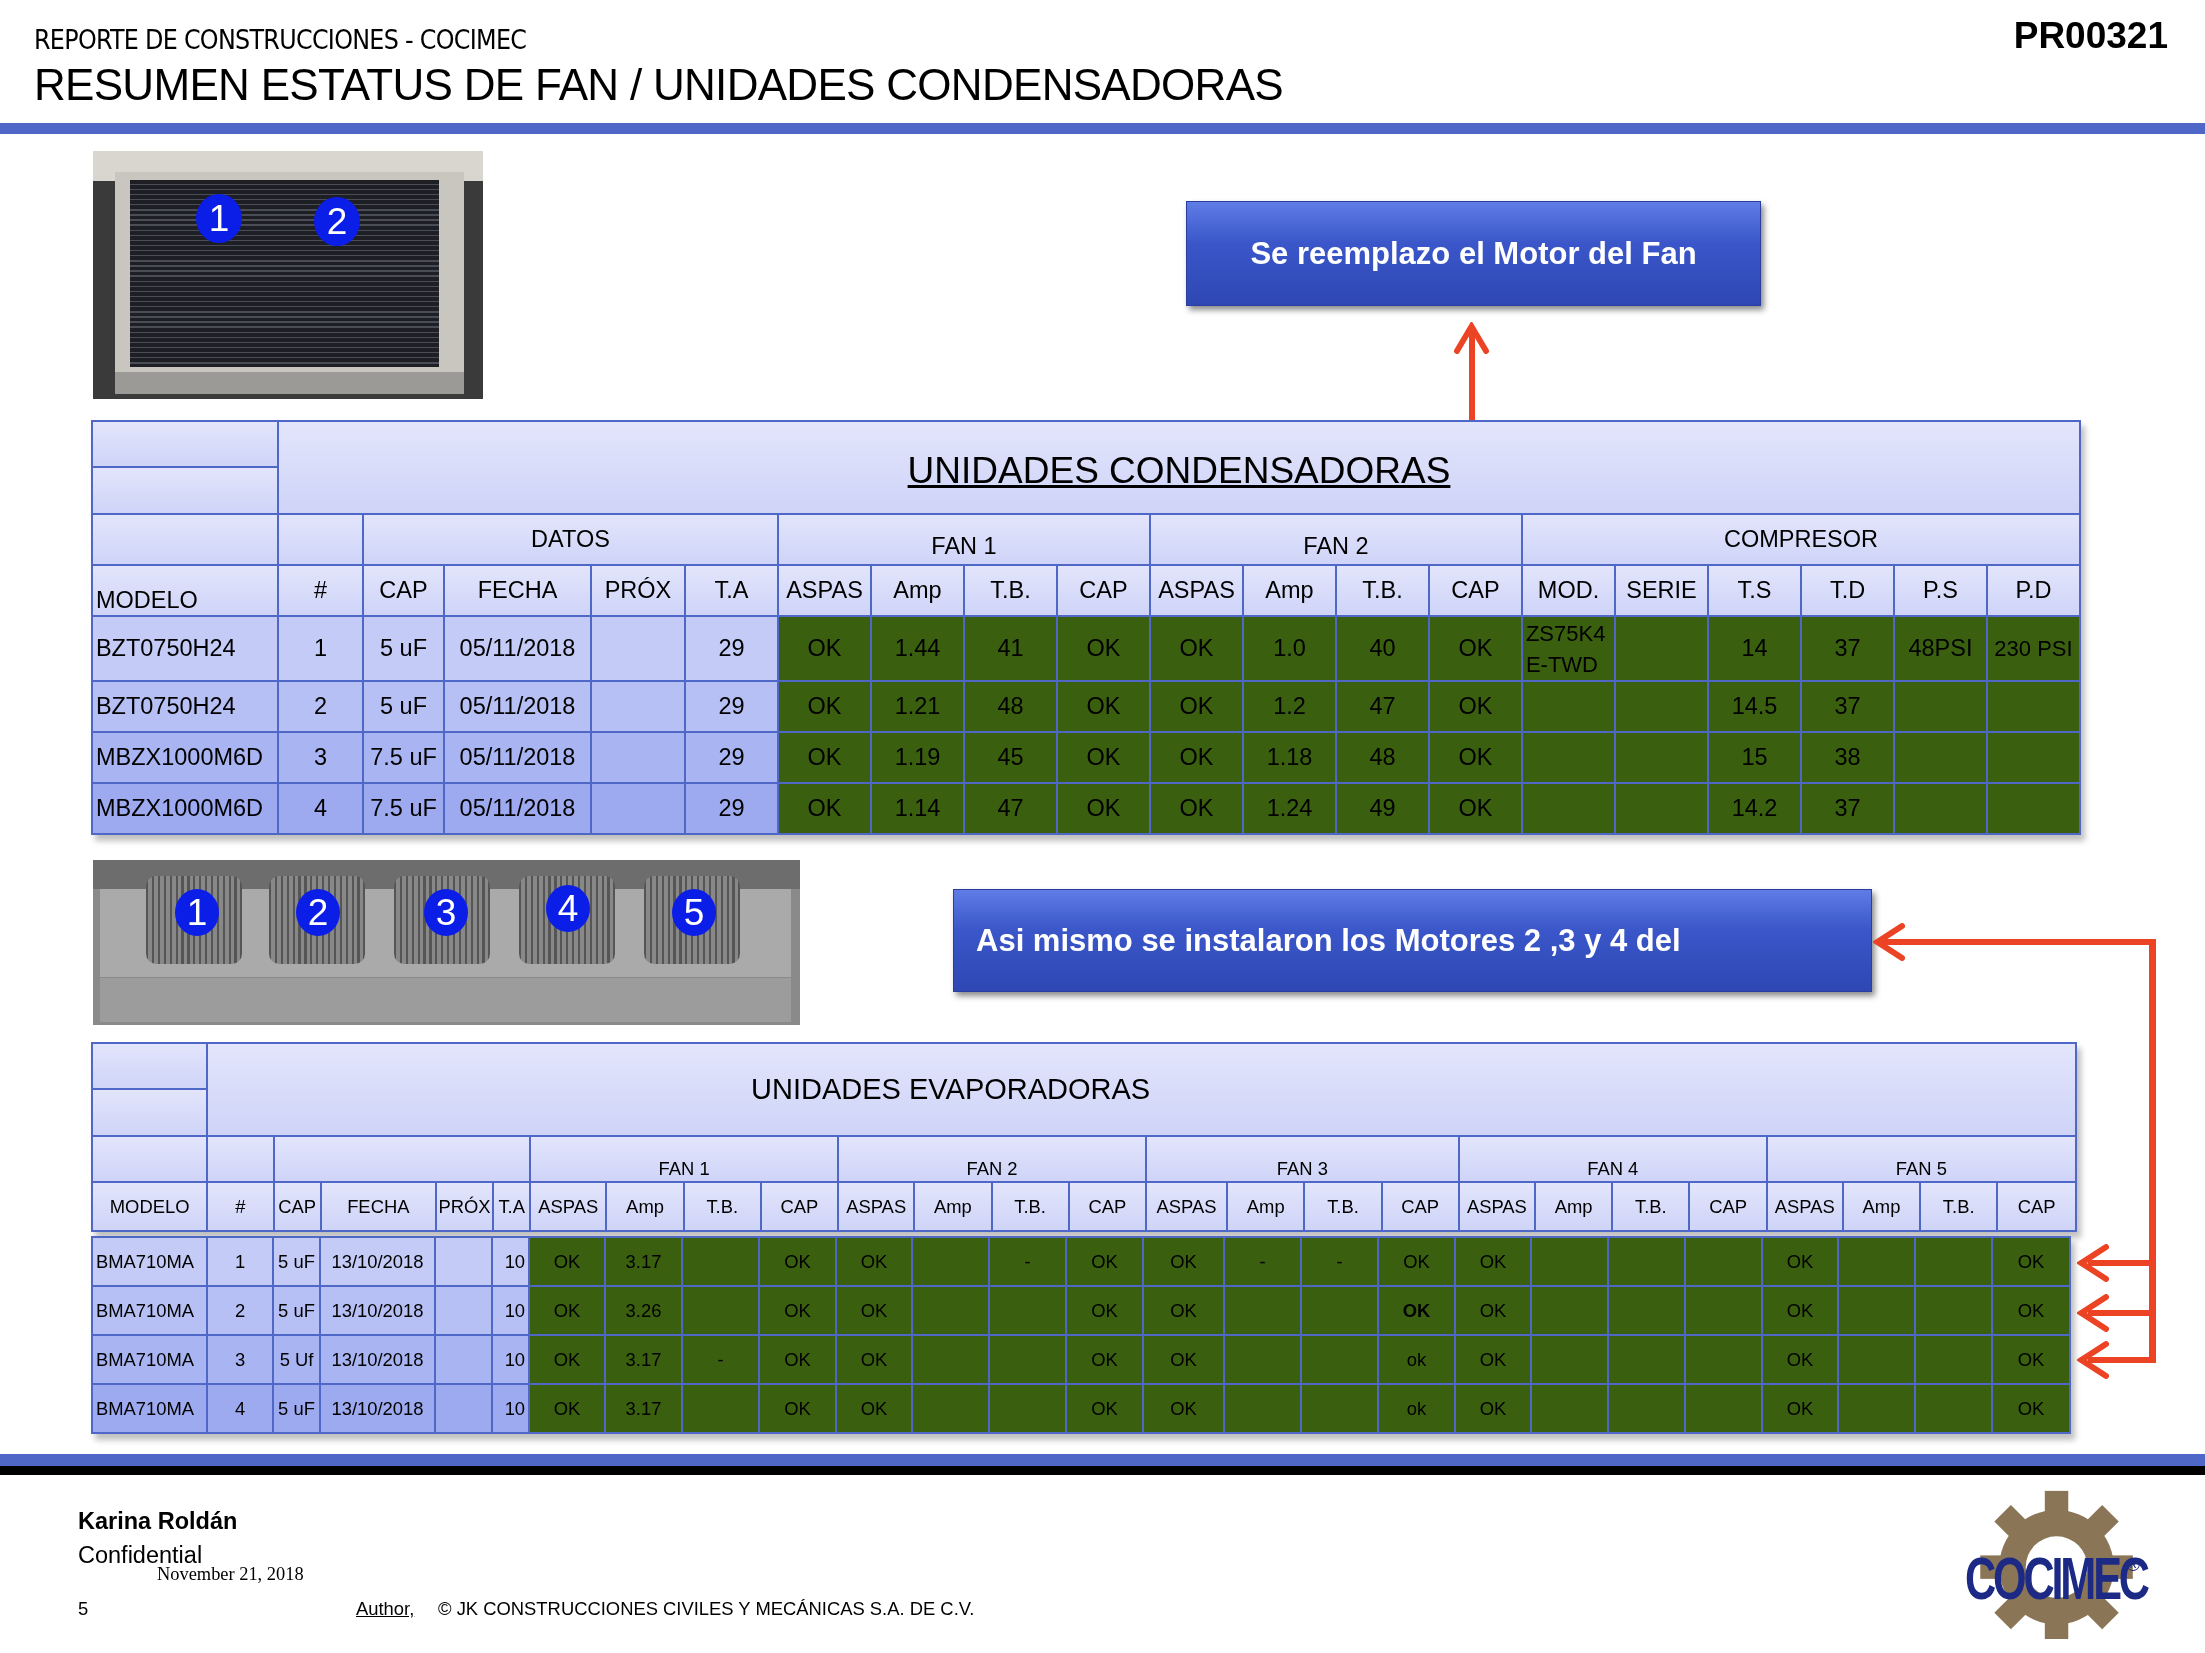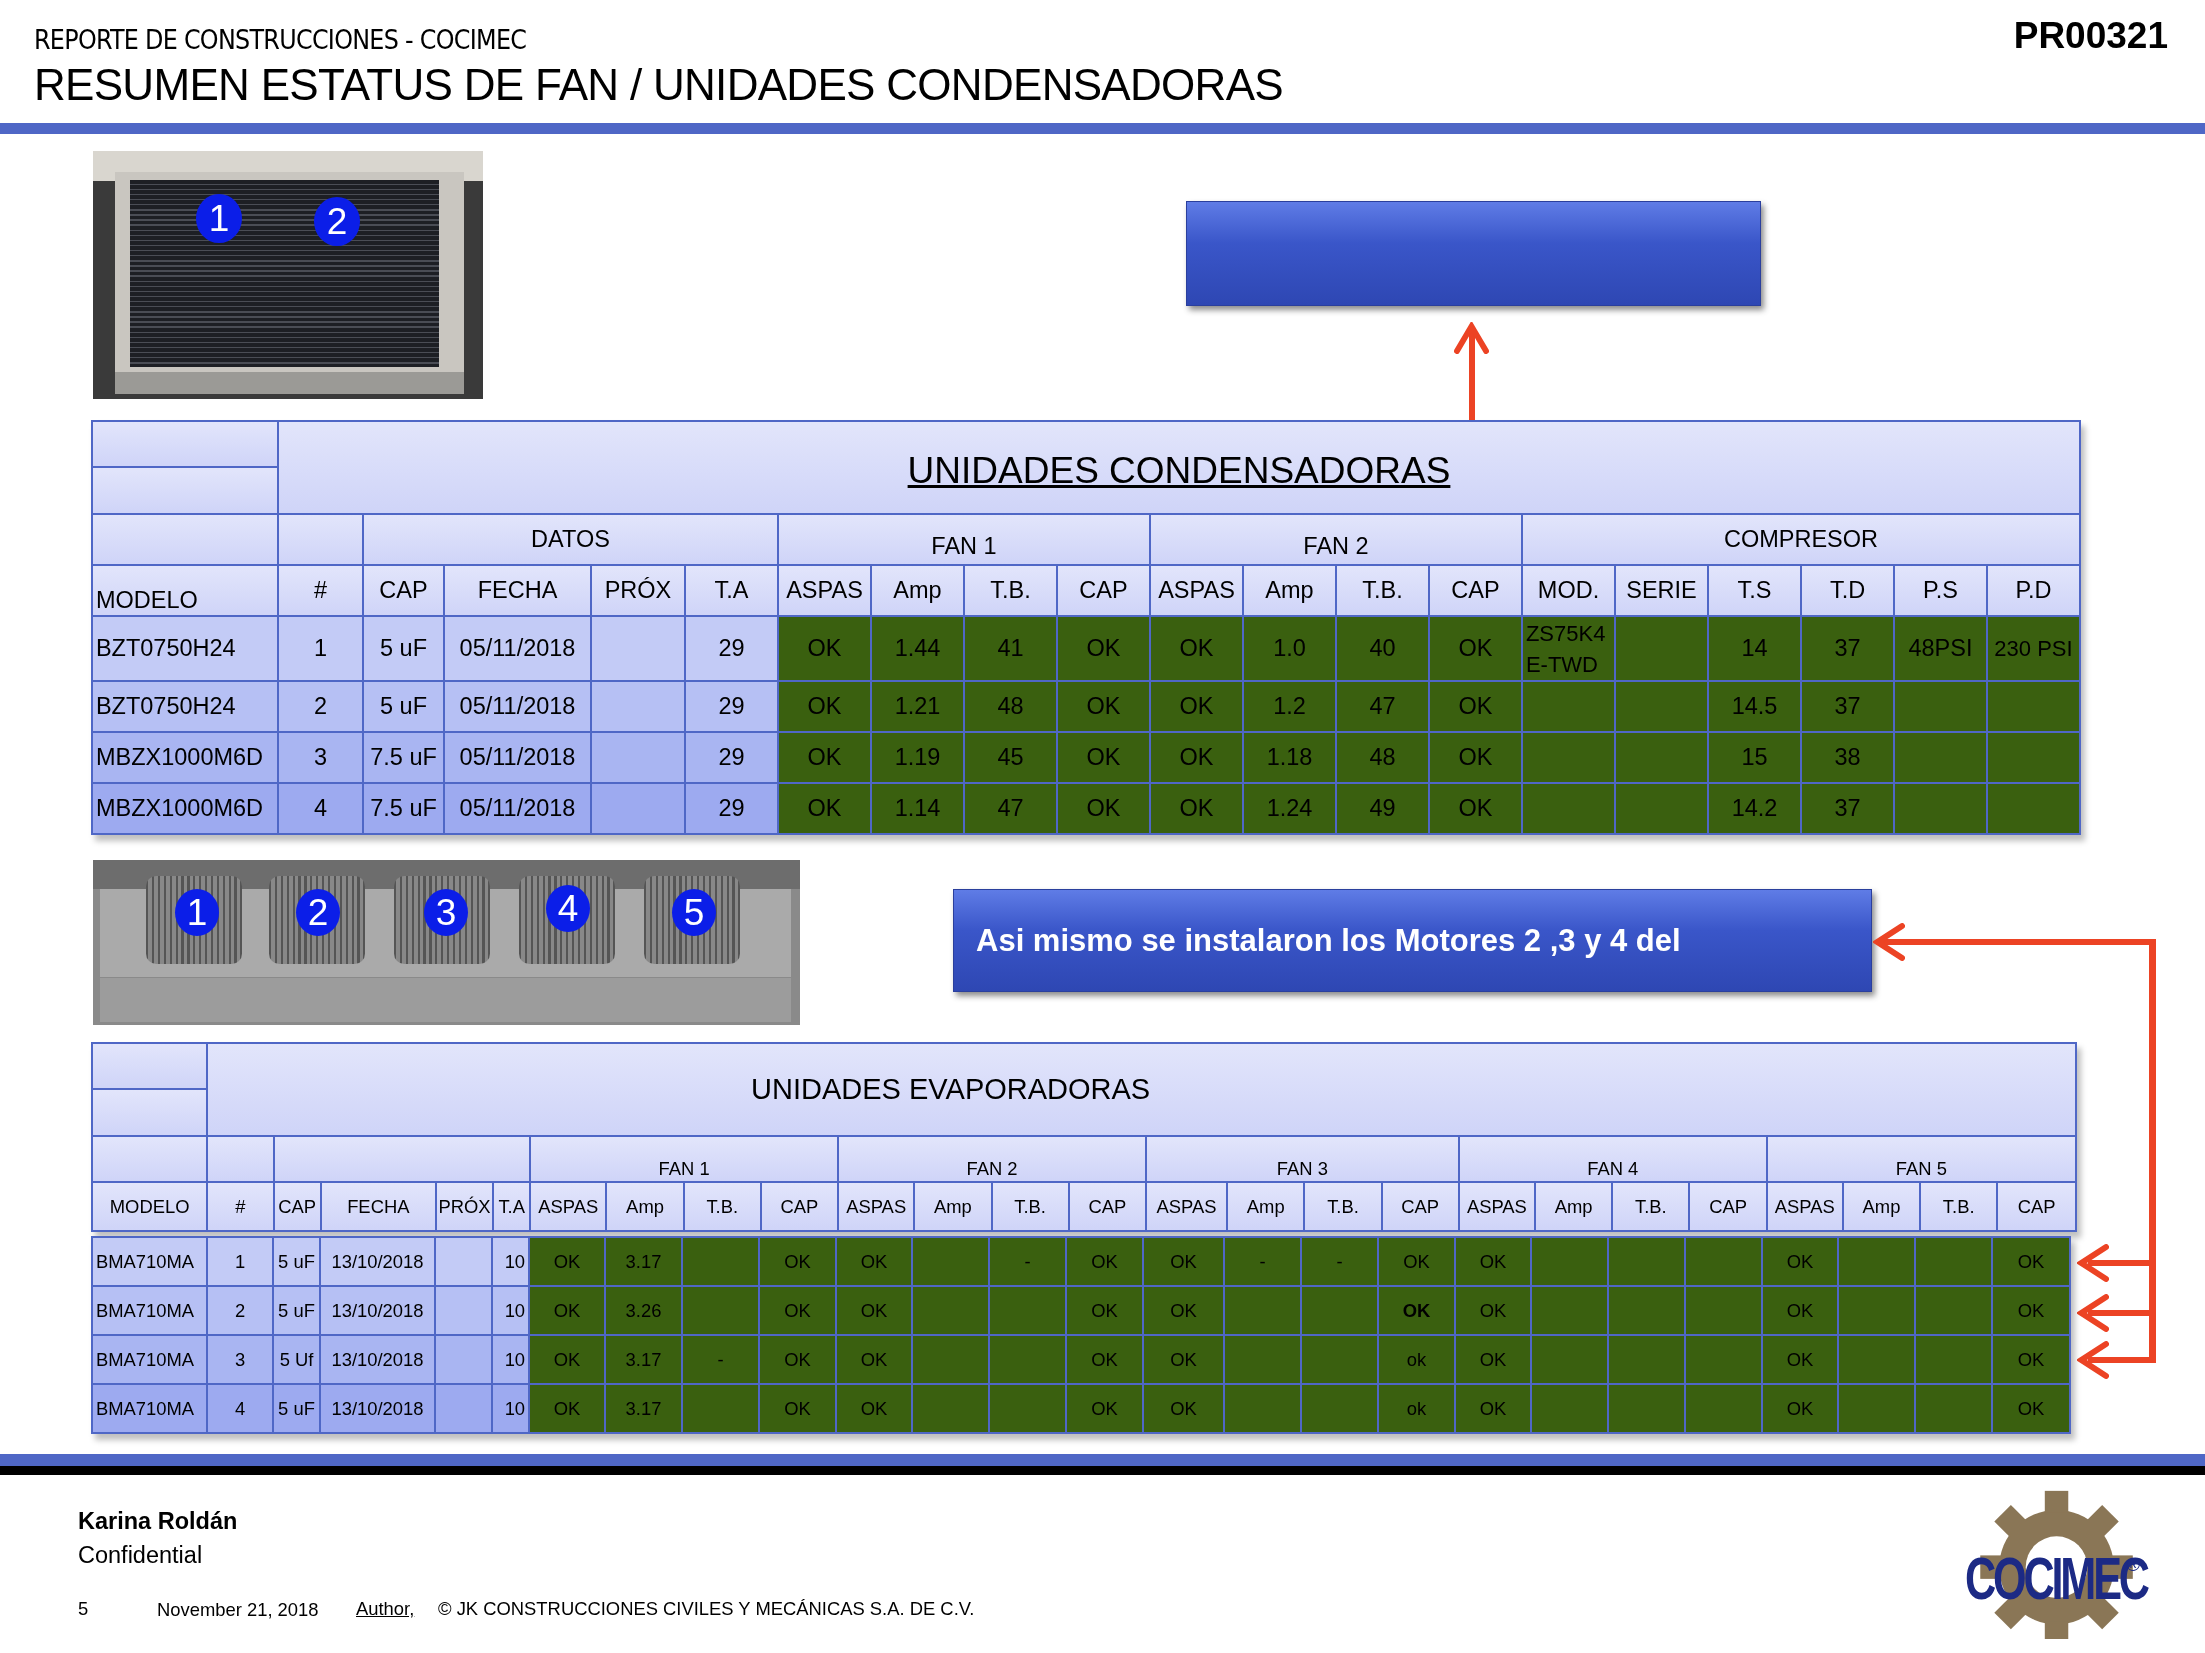--- a/index.html
+++ b/index.html
@@ -39,20 +39,21 @@
 <div class="abs photo" style="left:93px;top:151px;width:390px;height:248px;">
   <div style="position:absolute;inset:0;background:linear-gradient(#d9d6cf 0,#d9d6cf 12%,transparent 12%);"></div>
   <div style="position:absolute;left:22px;top:20.6px;width:349px;height:206px;background:#c9c6c0;"></div>
   <div style="position:absolute;left:37px;top:29px;width:309px;height:187px;background:repeating-linear-gradient(#1d1f24 0,#1d1f24 3.7px,#4a4d55 3.7px,#4a4d55 5.1px);"></div>
   <div style="position:absolute;left:22px;top:221px;width:349px;height:22px;background:#9b9a96;"></div>
   <div class="badge" style="left:103px;top:43px;width:46px;height:49px;">1</div>
   <div class="badge" style="left:221px;top:46px;width:46px;height:49px;">2</div>
 </div>
 
 <div class="abs callout" style="left:1186px;top:201px;width:573px;height:103px;font-size:31px;text-align:center;">
+  <span>Se reemplazo el Motor del Fan</span>
 </div>
 
 <div class="abs arrow" style="left:1469px;top:331px;width:5.9px;height:195px;"></div>
 <svg class="abs" style="left:1454px;top:322px;" width="35" height="32" viewBox="0 0 48 44">
     <polyline points="4,40 24,6 44,40" fill="none" stroke="#ec4324" stroke-width="8" stroke-linecap="round"></polyline>
   </svg>
 <svg class="abs" style="left:1454px;top:501px;" width="35" height="32" viewBox="0 0 48 44">
     <polyline points="4,4 24,38 44,4" fill="none" stroke="#ec4324" stroke-width="8" stroke-linecap="round"></polyline>
   </svg>
 
@@ -467,21 +468,21 @@
         <td class="g">OK</td>
       </tr>
     </tbody>
 </table>
 
 <div class="abs bottomblue"></div>
 <div class="abs bottomblack"></div>
 <div class="abs" style="left:78px;top:1508px;font-size:23.5px;font-weight:bold;">Karina Roldán</div>
 <div class="abs" style="left:78px;top:1542px;font-size:23.5px;">Confidential</div>
 <div class="abs" style="left:78px;top:1598px;font-size:18.4px;">5</div>
-<div class="abs" style="left:157px;top:1599px;font-size:18.4px;">November 21, 2018</div>
+<div class="abs" style="left:157px;top:1564px;font-size:18.4px;font-family:Liberation Serif, serif;">November 21, 2018</div>
 <div class="abs" style="left:356px;top:1598px;font-size:18.4px;text-decoration:underline;">Author,</div>
 <div class="abs" style="left:438px;top:1598px;font-size:18.4px;">©  JK CONSTRUCCIONES CIVILES Y MECÁNICAS S.A. DE C.V.</div>
 
 <div class="abs" style="left:1955px;top:1485px;width:206px;height:154px;">
   <svg width="206" height="154" style="position:absolute;left:0;top:0;" viewBox="0 0 280 210">
     <g transform="translate(138,112)">
       <circle r="78" fill="#8a7656"></circle>
       <rect x="-16" y="-104" width="32" height="30" fill="#8a7656"></rect>
       <rect x="-16" y="74" width="32" height="30" fill="#8a7656"></rect>
       <rect x="-104" y="-16" width="30" height="32" fill="#8a7656"></rect>

